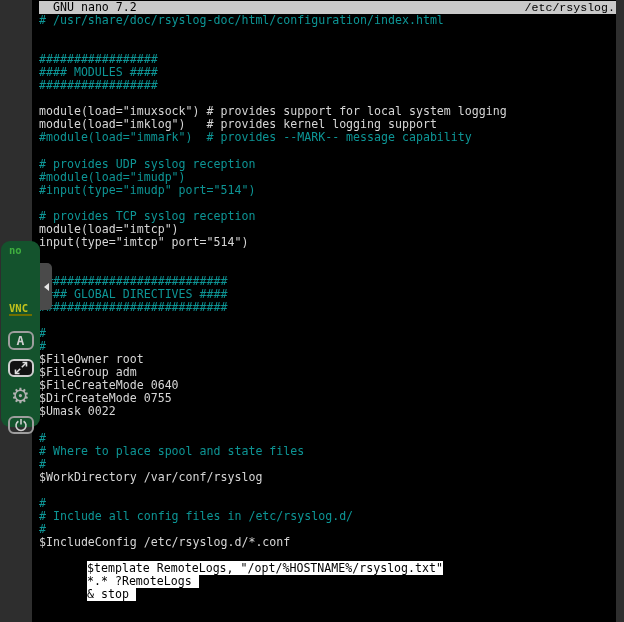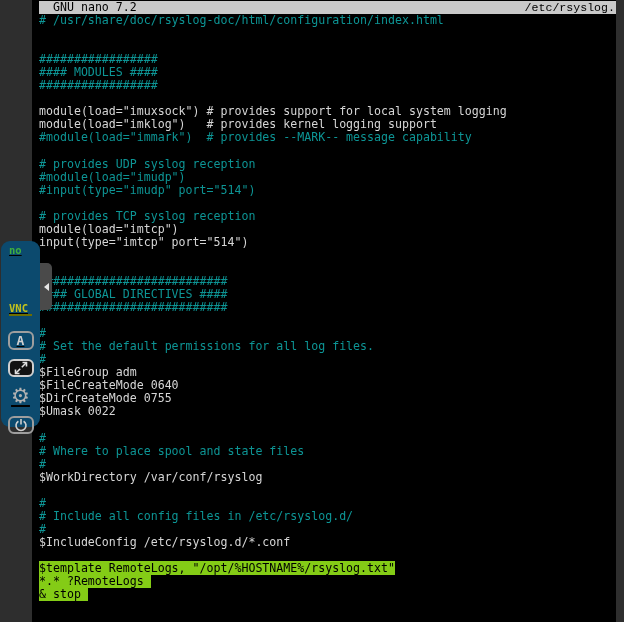--- a/index.html
+++ b/index.html
@@ -28,28 +28,27 @@
     font-size:11.6px;
     overflow:hidden;
   }
   .line{
     height:13.05px;line-height:13.05px;
     white-space:pre;
   }
   .line span{display:inline;}
   .st-code{color:#d6d6d6;}
   .st-comment{color:#0d9595;}
-  .st-selected{color:#000;background:#84cc16;}
+  .st-selected{color:#000;background:#ffffff;margin-left:48px;}
   
   .vnc-panel{
     position:absolute;left:1px;top:241px;width:39px;height:186px;
-    background:#0c4a6e;border-radius:9px;
+    background:#14532d;border-radius:9px;
     display:flex;flex-direction:column;align-items:center;
     z-index:5;
-    text-decoration:underline;
   }
   .vnc-logo{
     margin-top:4px;text-align:left;line-height:10px;
     font-weight:bold;font-size:10.5px;letter-spacing:0px;
   }
   .vnc-logo .l1{color:#3fae3f;display:block;}
   .vnc-logo .l2{color:#c2c21d;display:block;margin-top:48px;}
   .vnc-logo .underline{display:block;width:23px;height:2px;background:#6e6e00;margin-top:1px;}
   .vnc-sep{width:29px;height:1px;background:#4f4f4f;margin-top:6px;}
   .vnc-btn{
@@ -105,22 +104,22 @@
       <div class="line"><span class="st-comment"># provides TCP syslog reception</span></div>
       <div class="line"><span class="st-code">module(load="imtcp")</span></div>
       <div class="line"><span class="st-code">input(type="imtcp" port="514")</span></div>
       <div class="line"><span class="st-code"></span></div>
       <div class="line"><span class="st-code"></span></div>
       <div class="line"><span class="st-comment">###########################</span></div>
       <div class="line"><span class="st-comment">#### GLOBAL DIRECTIVES ####</span></div>
       <div class="line"><span class="st-comment">###########################</span></div>
       <div class="line"><span class="st-code"></span></div>
       <div class="line"><span class="st-comment">#</span></div>
-      <div class="line"><span class="st-comment"># Set the default permissions for all log files.</span></div>
       <div class="line"><span class="st-comment">#</span></div>
+      <div class="line"><span class="st-code">$FileOwner root</span></div>
       <div class="line"><span class="st-code">$FileGroup adm</span></div>
       <div class="line"><span class="st-code">$FileCreateMode 0640</span></div>
       <div class="line"><span class="st-code">$DirCreateMode 0755</span></div>
       <div class="line"><span class="st-code">$Umask 0022</span></div>
       <div class="line"><span class="st-code"></span></div>
       <div class="line"><span class="st-comment">#</span></div>
       <div class="line"><span class="st-comment"># Where to place spool and state files</span></div>
       <div class="line"><span class="st-comment">#</span></div>
       <div class="line"><span class="st-code">$WorkDirectory /var/conf/rsyslog</span></div>
       <div class="line"><span class="st-code"></span></div>

